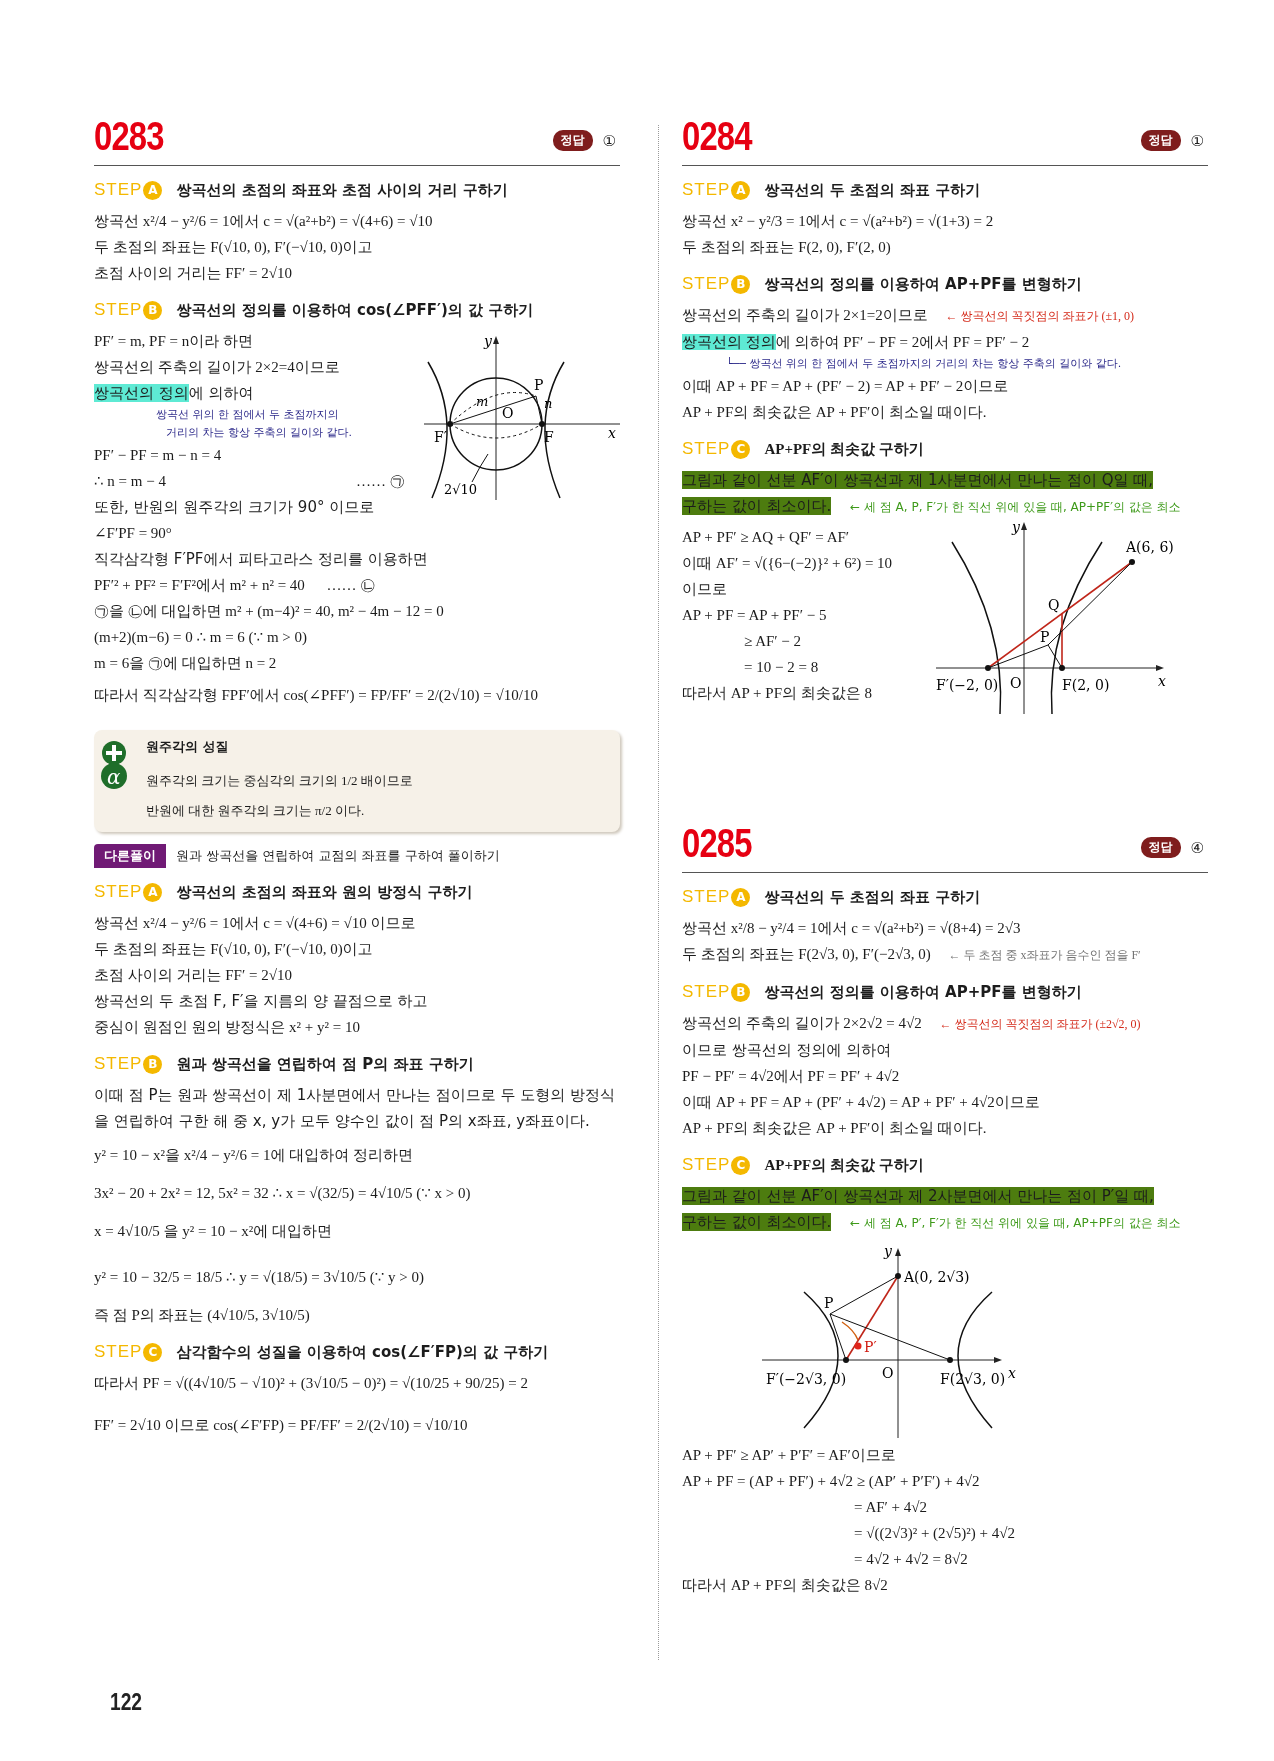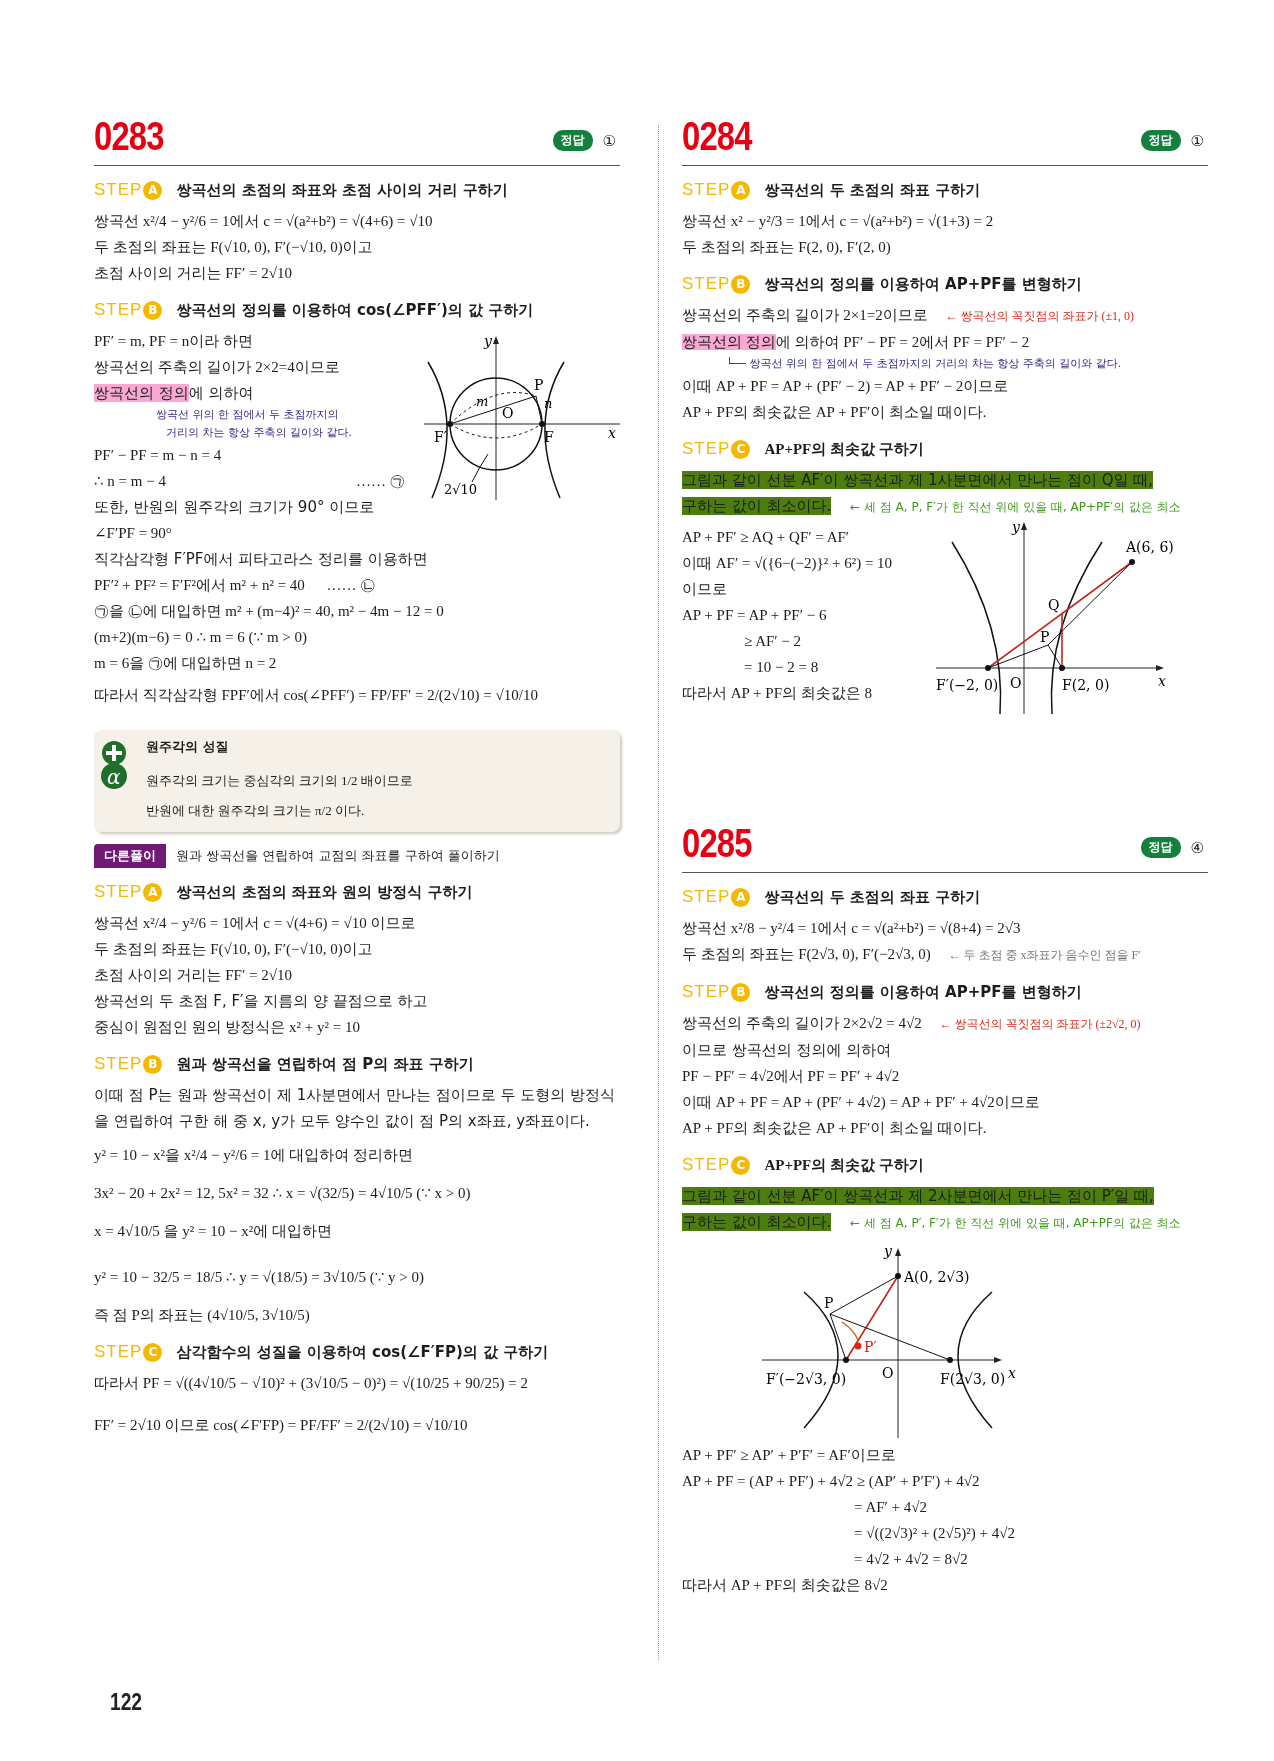--- a/index.html
+++ b/index.html
@@ -7,29 +7,29 @@
   body { position: relative; font-family: "DejaVu Sans", sans-serif; color: #1c1c1c; }
   .math { font-family: "Liberation Serif", "DejaVu Serif", serif; font-size: 17px; }
   .col { position: absolute; top: 108px; width: 526px; }
   .col-left { left: 94px; }
   .col-right { left: 682px; }
   .divider { position: absolute; left: 658px; top: 125px; height: 1535px; border-left: 1px dotted #9a9a9a; }
   .prob-header { position: relative; height: 58px; border-bottom: 1.5px solid #555; margin-bottom: 14px; }
   .prob-num { position: absolute; left: 0; top: 6px; font-family: "Liberation Sans", sans-serif; font-weight: bold;
               font-size: 40px; color: #e60012; letter-spacing: -1px; transform: scaleX(0.82); transform-origin: left; }
   .answer { position: absolute; right: 4px; top: 22px; display: flex; align-items: center; gap: 10px; }
-  .answer-badge { background: #15803d; color: #fff; font-size: 12px; padding: 2px 8px; border-radius: 10px; font-weight: bold; }
+  .answer-badge { background: #7f1d1d; color: #fff; font-size: 12px; padding: 2px 8px; border-radius: 10px; font-weight: bold; }
   .answer-val { font-size: 15px; }
   .step { display: flex; align-items: center; margin: 14px 0 8px 0; }
   .step-word { font-family: "Liberation Sans", sans-serif; color: #f4b800; font-size: 17px; letter-spacing: 1px; }
   .step-circle { display: inline-flex; width: 19px; height: 19px; border-radius: 50%; background: #f4b800; color: #fff;
                  font-size: 12px; font-weight: bold; align-items: center; justify-content: center; margin-left: 1px; margin-right: 14px; }
   .step-title { font-weight: bold; font-size: 15px; color: #1c1c1c; }
   .line { font-size: 15px; line-height: 26px; white-space: nowrap; }
-  .hl-purple { background: #f9a8d4; }
+  .hl-purple { background: #5eead4; }
   .hl-green { background: #4d7c0f; }
   .note-purple { color: #2d2a8a; font-size: 11px; line-height: 18px; }
   .note-red { color: #d42a1a; font-size: 11px; }
   .note-green { color: #3e9a1a; font-size: 11px; }
   .note-blue { color: #737373; font-size: 11px; }
   .tag { font-size: 12px; margin-left: 14px; }
   .tipbox { position: relative; margin: 22px 0 12px 0; background: #f6f1e8; border-radius: 8px; height: 102px;
             box-shadow: 2px 2px 3px #cfc8bc; padding: 8px 0 0 52px; }
   .tip-icon { position: absolute; left: 6px; top: 10px; width: 28px; height: 50px; }
   .tip-title { font-size: 13px; font-weight: bold; margin-bottom: 10px; }
@@ -216,21 +216,21 @@
   </div>
   <div class="line"><span class="hl-green">그림과 같이 선분 AF′이 쌍곡선과 제 1사분면에서 만나는 점이 Q일 때,</span></div>
   <div class="line">
     <span class="hl-green">구하는 값이 최소이다.</span>
     <span class="note-green tag">← 세 점 A, P, F′가 한 직선 위에 있을 때, AP+PF′의 값은 최소</span>
   </div>
   <div style="position:relative; height:190px; margin-top:4px;">
     <div class="line math">AP + PF′ ≥ AQ + QF′ = AF′</div>
     <div class="line math">이때 AF′ = √({6−(−2)}² + 6²) = 10</div>
     <div class="line">이므로</div>
-    <div class="line math">AP + PF = AP + PF′ − 6</div>
+    <div class="line math">AP + PF = AP + PF′ − 5</div>
     <div class="line math" style="padding-left:62px;">≥ AF′ − 2</div>
     <div class="line math" style="padding-left:62px;">= 10 − 2 = 8</div>
     <div class="line math">따라서 AP + PF의 최솟값은 8</div>
 
     <svg class="figure" style="left:254px; top:-6px;" width="260" height="200" viewBox="0 0 260 200">
       <line x1="0" y1="150" x2="224" y2="150" stroke="#222"></line>
       <polygon points="228,150 220,147 220,153" fill="#222"></polygon>
       <line x1="88" y1="8" x2="88" y2="196" stroke="#222"></line>
       <polygon points="88,4 85,12 91,12" fill="#222"></polygon>
       <path d="M16,24 Q70,110 64,196" fill="none" stroke="#111" stroke-width="1.5"></path>

